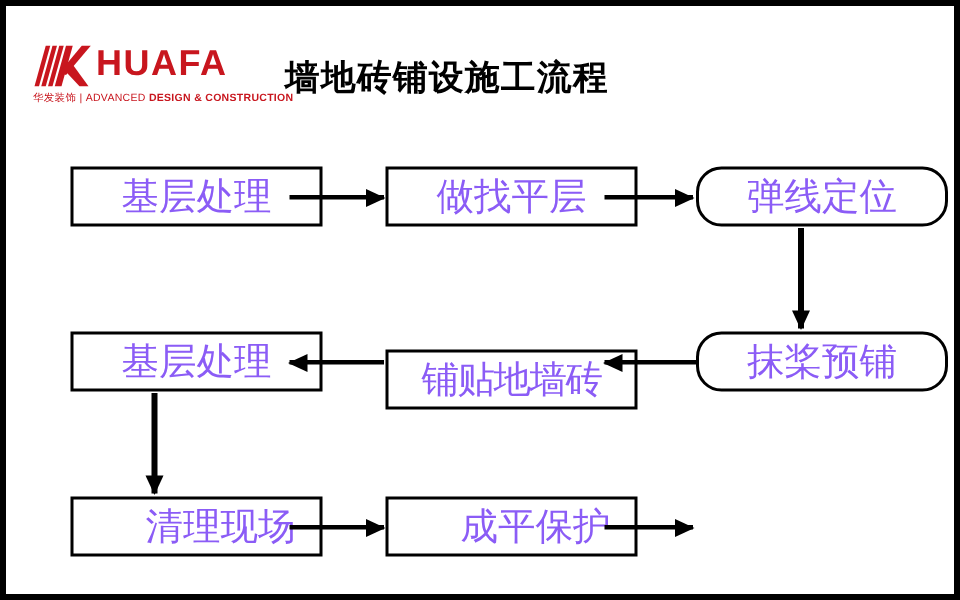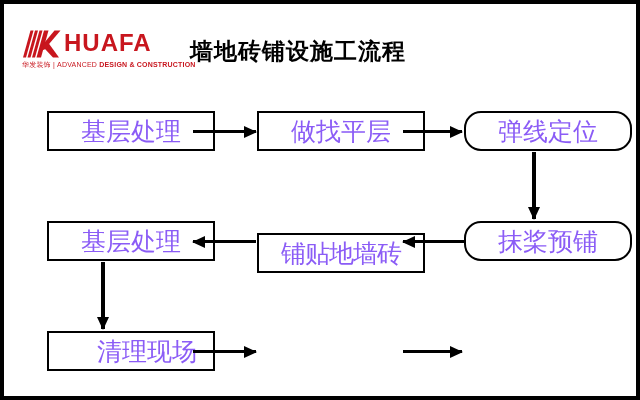--- a/index.html
+++ b/index.html
@@ -89,20 +89,21 @@
 
   <div class="slide-title">墙地砖铺设施工流程</div>
 
   <div class="flow-node r1 c1">基层处理</div>
   <div class="flow-node r1 c2">做找平层</div>
   <div class="flow-node r1 c3">弹线定位</div>
   <div class="flow-node r2 c3">抹桨预铺</div>
   <div class="flow-node r2 c2 node-wide">铺贴地墙砖</div>
   <div class="flow-node r2 c1">基层处理</div>
   <div class="flow-node r3 c1">清理现场</div>
+  <div class="flow-node r3 c2">成平保护</div>
 
   <div class="arrow-h arrow-right a1"></div>
   <div class="arrow-h arrow-right a2"></div>
   <div class="arrow-v arrow-down  a3"></div>
   <div class="arrow-h arrow-left  a4"></div>
   <div class="arrow-h arrow-left  a5"></div>
   <div class="arrow-v arrow-down  a6"></div>
   <div class="arrow-h arrow-right a7"></div>
   <div class="arrow-h arrow-right a8"></div>
 

